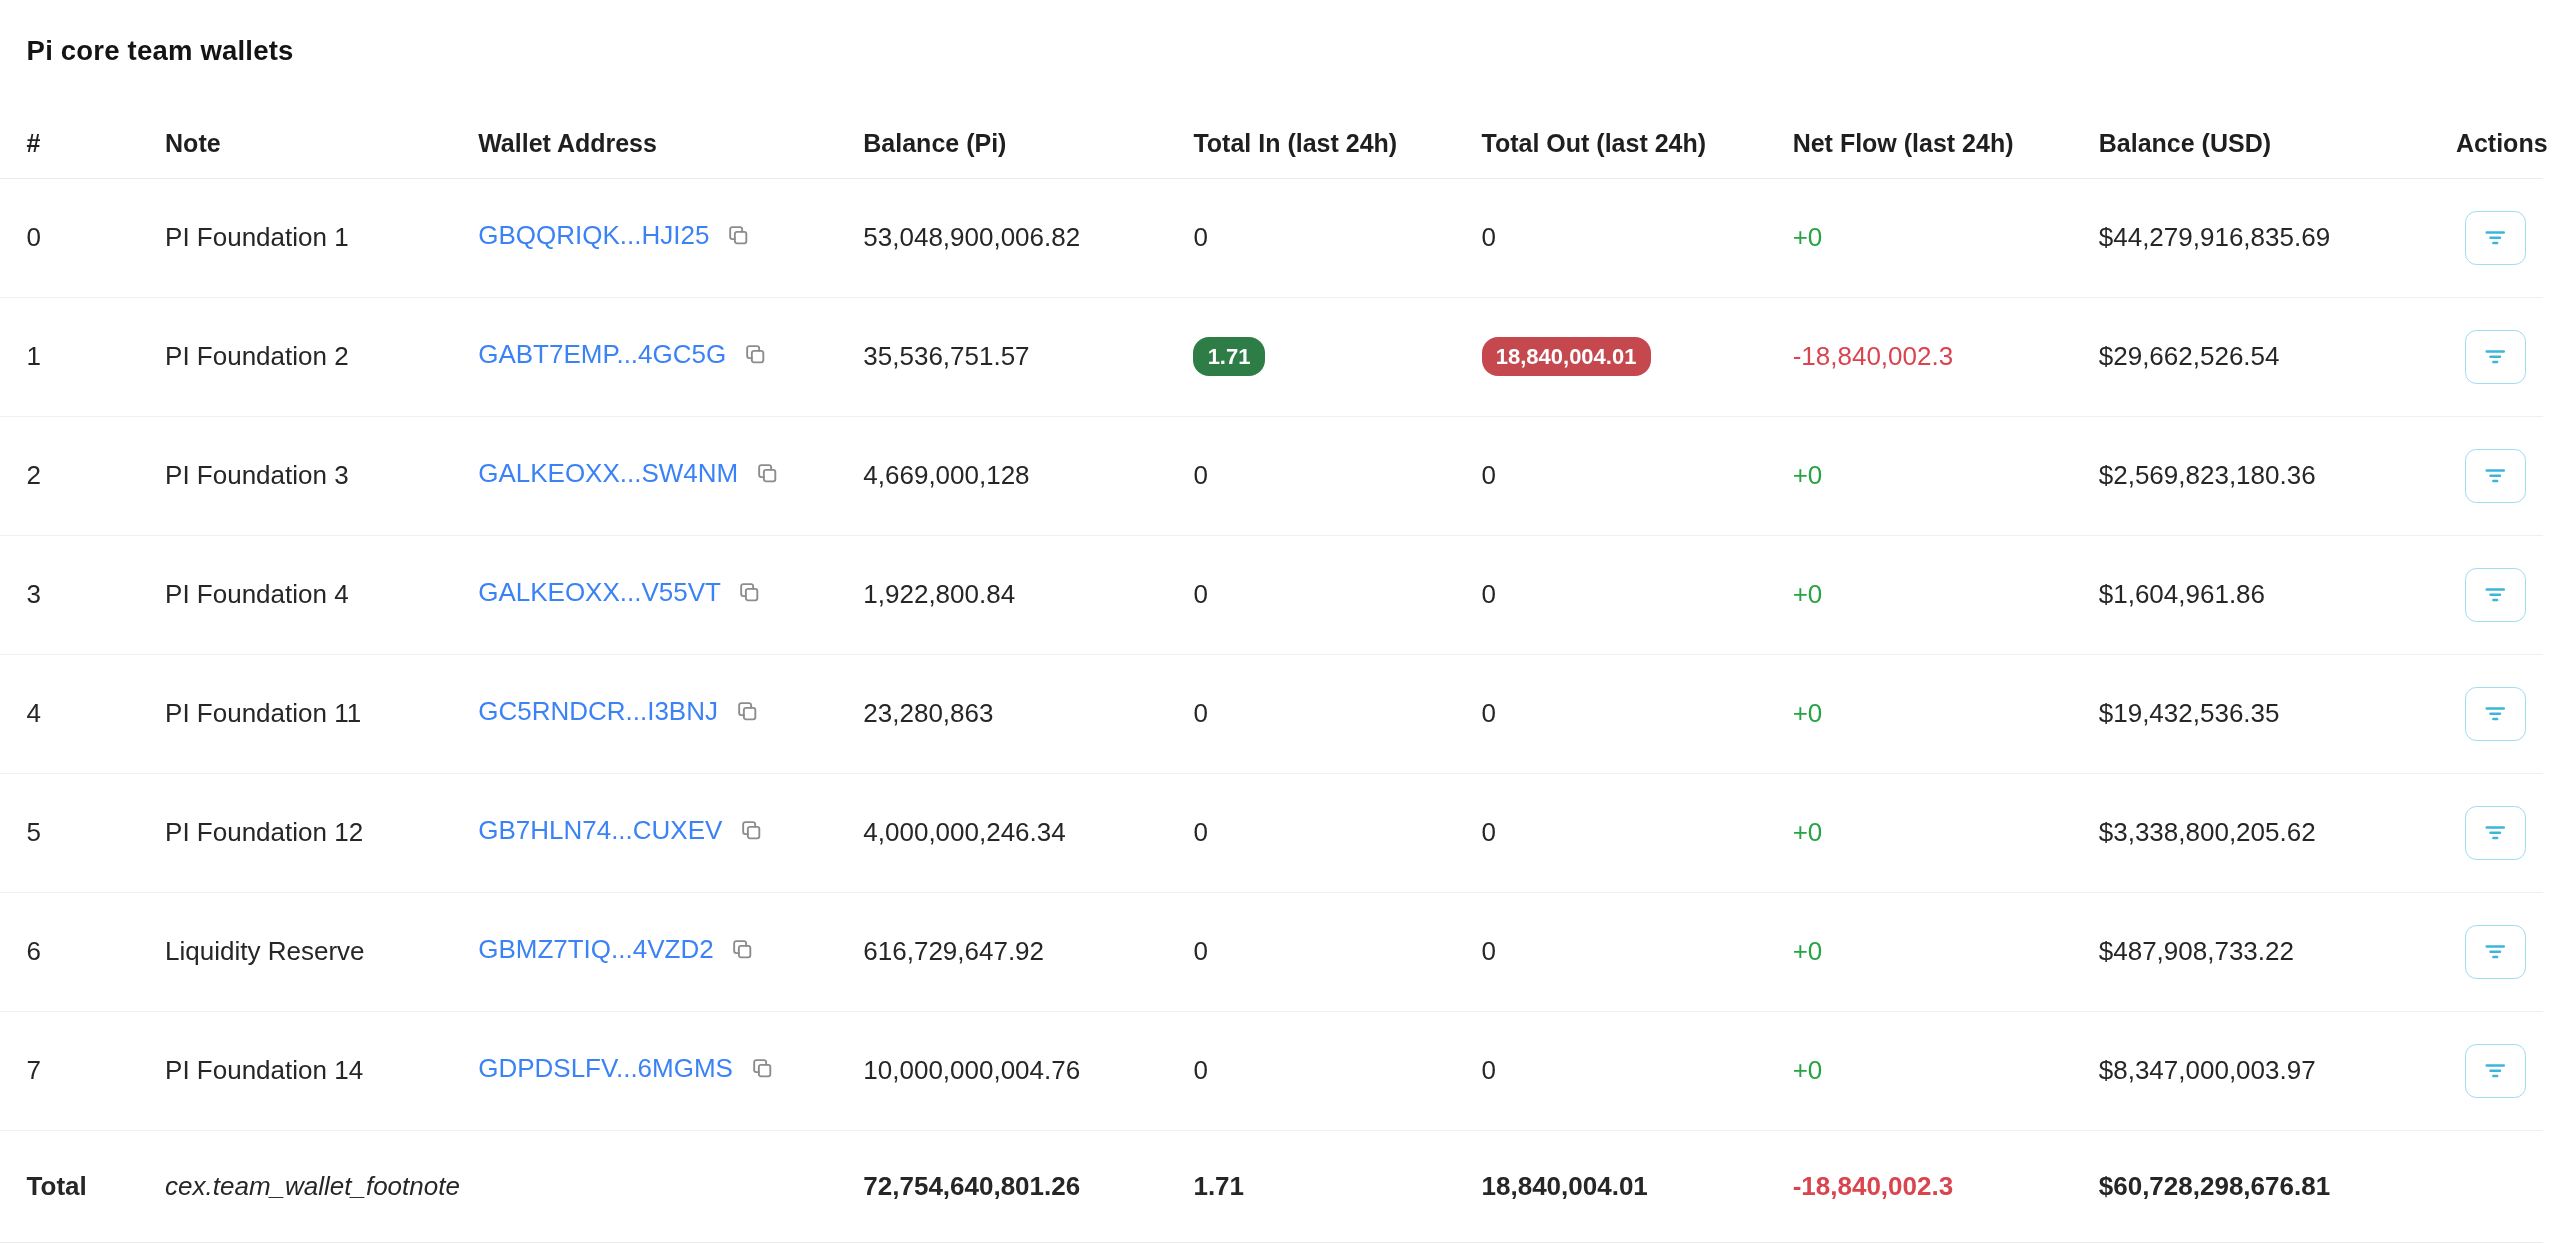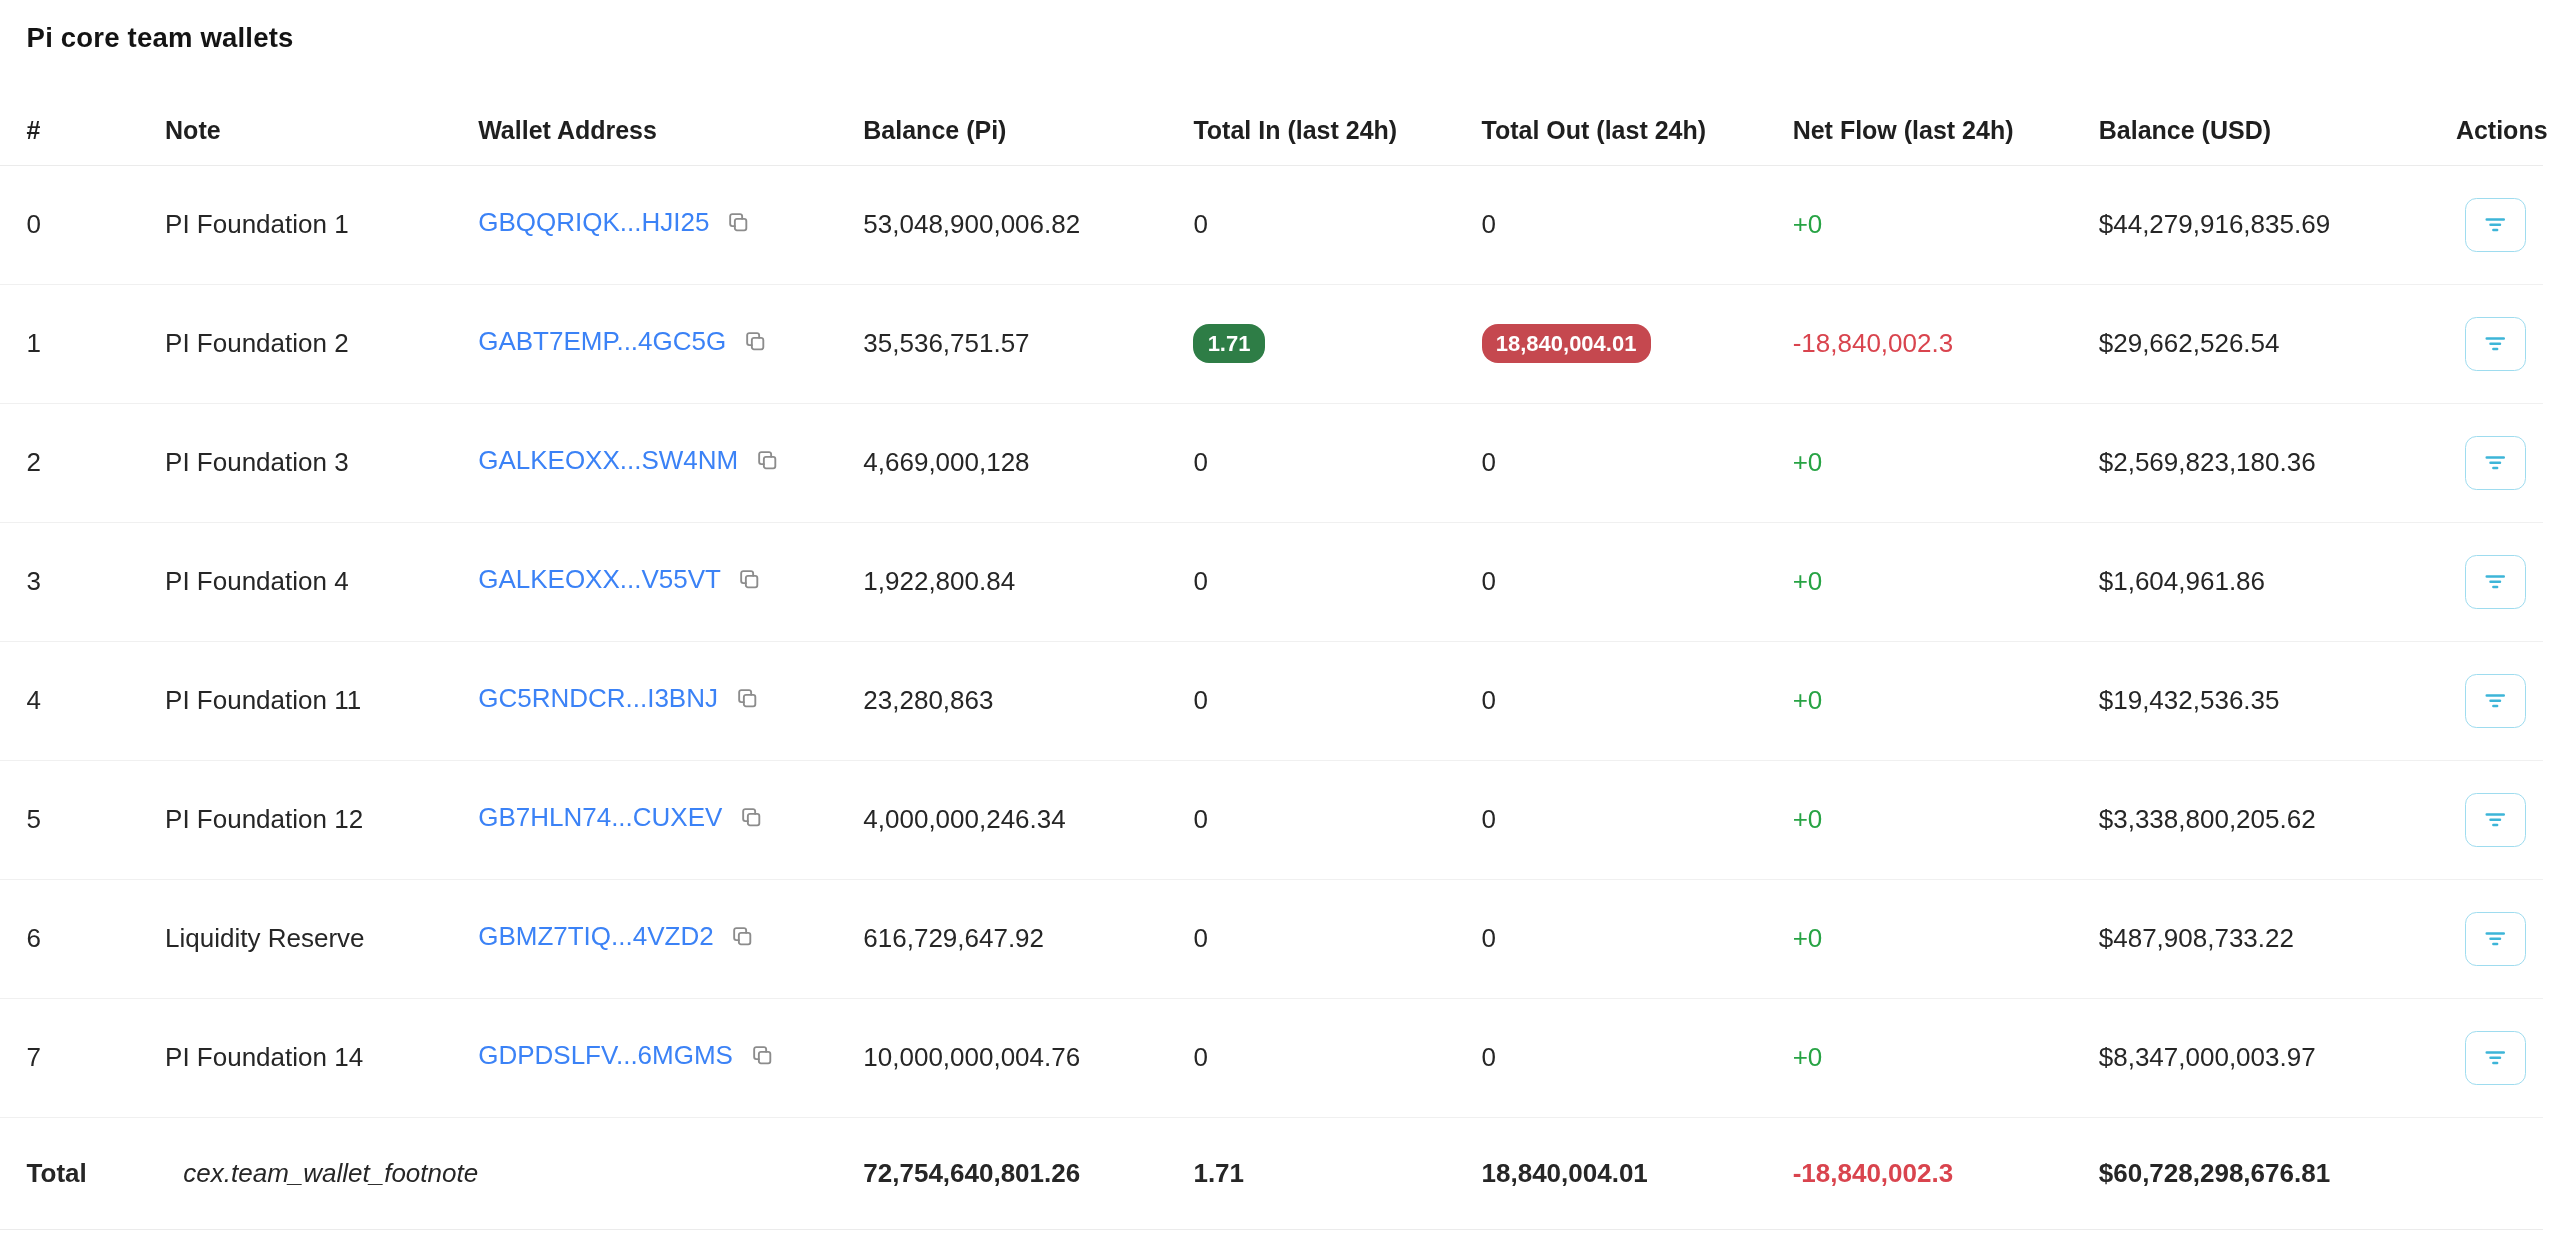--- a/index.html
+++ b/index.html
@@ -6,21 +6,21 @@
   html,body { background:#ffffff; }
   body {
     width:2576px; height:1245px;
     font-family:"Liberation Sans", sans-serif;
     color:#262626;
     overflow:hidden;
   }
   .page { padding-top:21px; }
   h1.page-title {
     font-size:27.5px; font-weight:700; color:#141414;
-    margin-left:26.6px; line-height:34px; letter-spacing:0.2px;
+    margin-left:26.6px; line-height:34px; letter-spacing:0.2px;margin-top:13px;
   }
   table.wallets {
     border-collapse:collapse; table-layout:fixed;
     width:2543px; margin-top:42px;
   }
   th {
     text-align:left; font-size:25px; font-weight:700; color:#1f1f1f;
     height:68px; vertical-align:middle;
     border-bottom:0.9px solid #ebebeb; padding:0;
     white-space:nowrap;
@@ -59,21 +59,21 @@
   }
   .filter-svg {
     width:28.5px; height:28.5px; fill:none;
     stroke:var(--action-cyan,#3db5d8);
     stroke-width:2.6; stroke-linecap:round;
   }
   tr.total-row td {
     font-weight:700; height:112px; border-bottom:0.9px solid #ebebeb;
   }
   tr.total-row td.c-foot {
-    font-weight:400; font-style:italic; color:#262626;text-align:right;
+    font-weight:400; font-style:italic; color:#262626;
   }
 </style>
 </head>
 <body>
 
 <div class="page">
   <h1 class="page-title">Pi core team wallets</h1>
 
   <table class="wallets">
     <colgroup>

